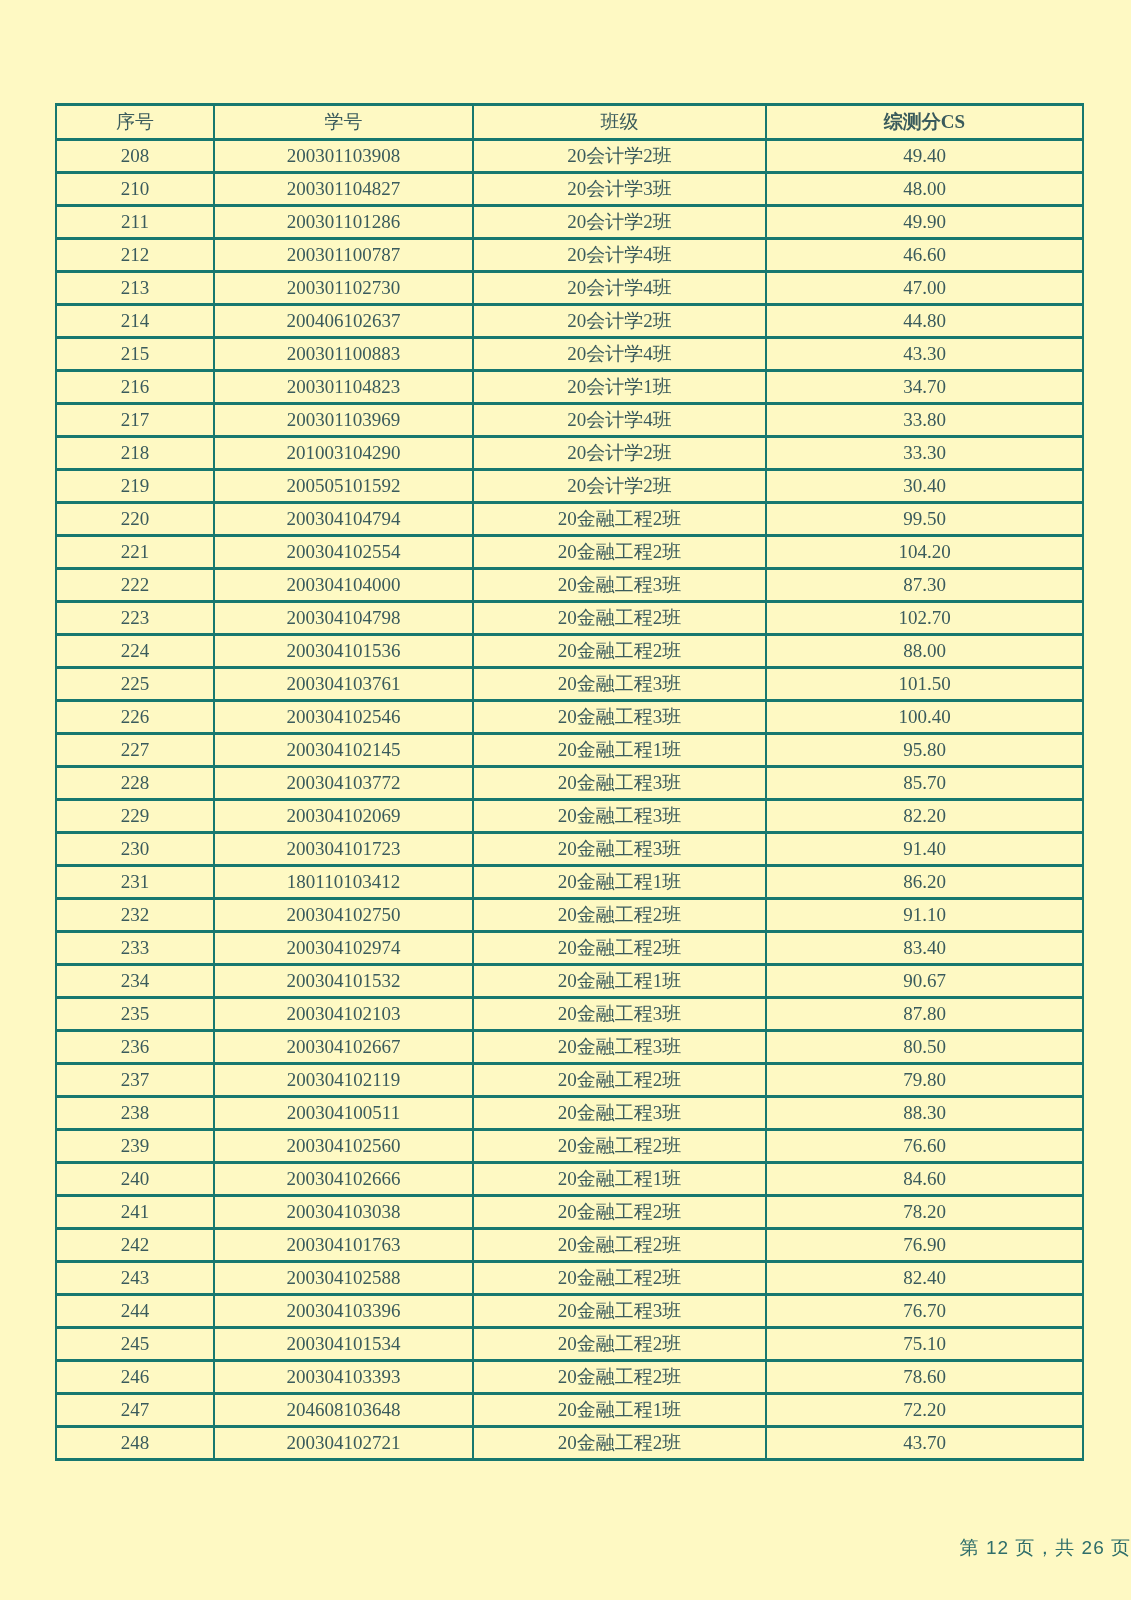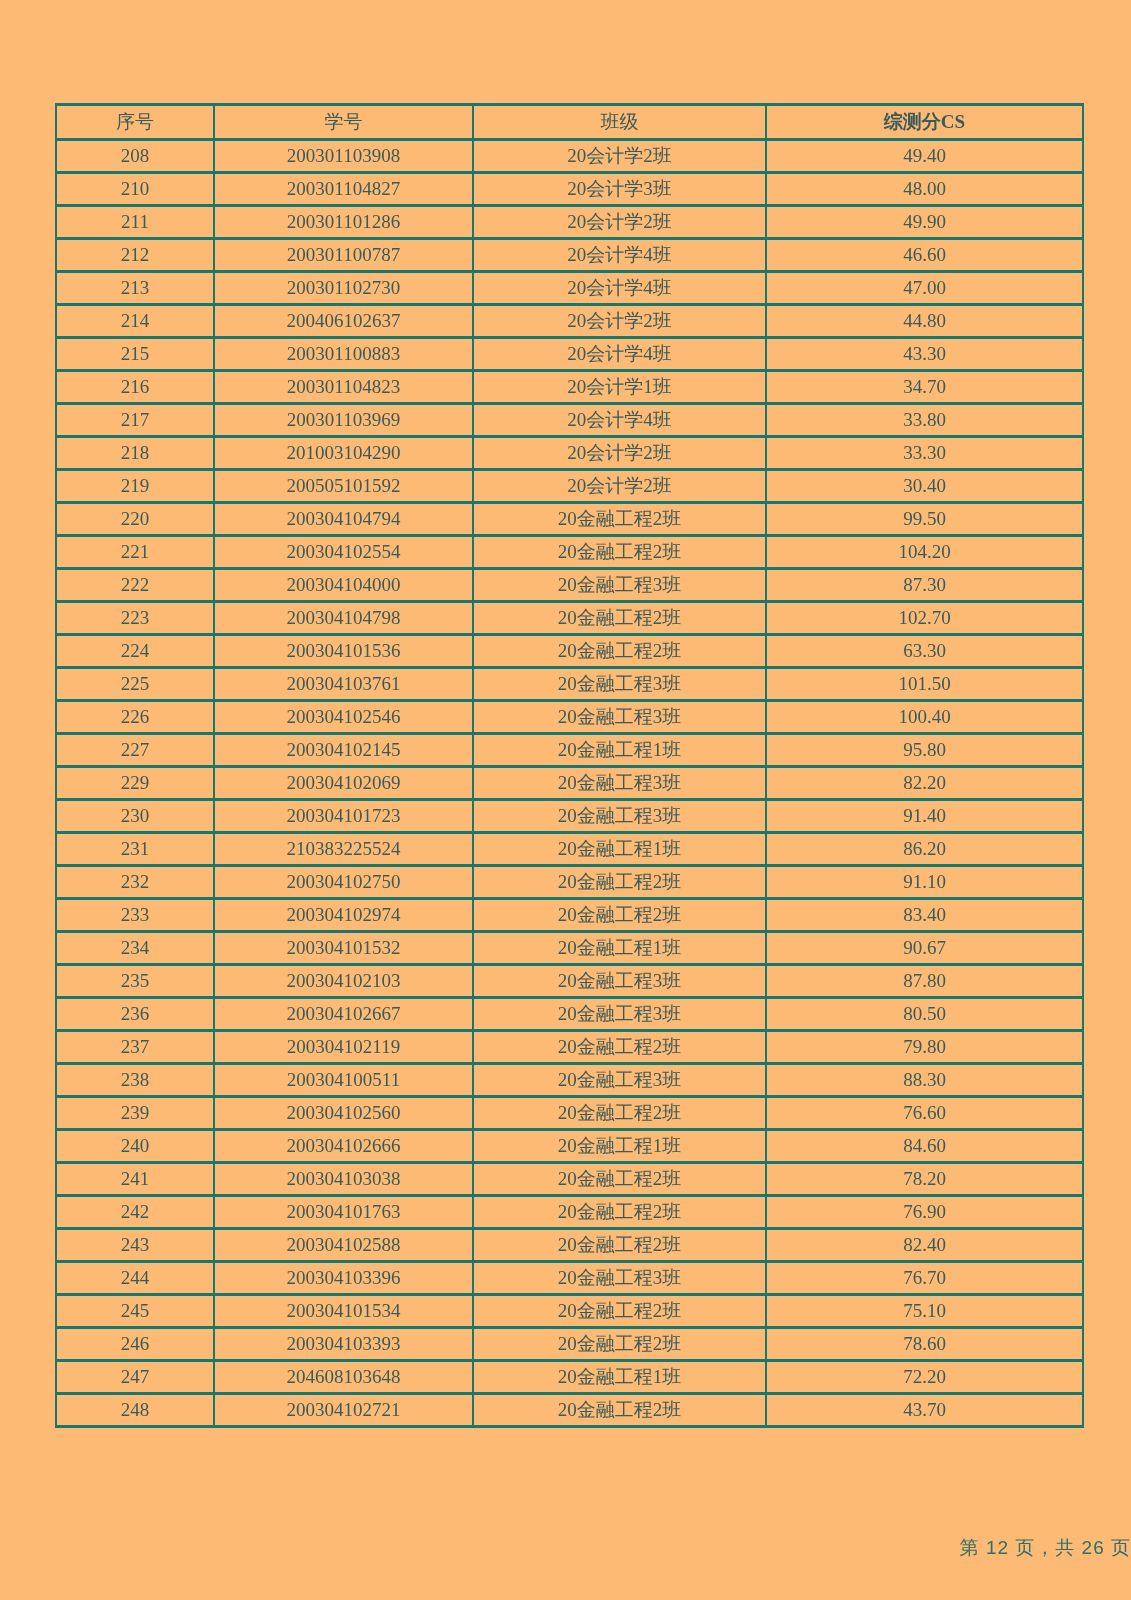--- a/index.html
+++ b/index.html
@@ -3,21 +3,21 @@
 <meta charset="utf-8">
 <style>
   html, body {
     margin: 0;
     padding: 0;
   }
   .page {
     position: relative;
     width: 1131px;
     height: 1600px;
-    background: #fdba74;
+    background: #fef9c3;
     overflow: hidden;
     font-family: "Liberation Serif", "DejaVu Serif", serif;
   }
   table.score-table {
     position: absolute;
     left: 55px;
     top: 103px;
     width: 1019px;
     border-collapse: collapse;
     table-layout: fixed;
@@ -164,55 +164,61 @@
         <tr>
           <td>223</td>
           <td>200304104798</td>
           <td>20金融工程2班</td>
           <td>102.70</td>
         </tr>
         <tr>
           <td>224</td>
           <td>200304101536</td>
           <td>20金融工程2班</td>
-          <td>63.30</td>
+          <td>88.00</td>
         </tr>
         <tr>
           <td>225</td>
           <td>200304103761</td>
           <td>20金融工程3班</td>
           <td>101.50</td>
         </tr>
         <tr>
           <td>226</td>
           <td>200304102546</td>
           <td>20金融工程3班</td>
           <td>100.40</td>
         </tr>
         <tr>
           <td>227</td>
           <td>200304102145</td>
           <td>20金融工程1班</td>
           <td>95.80</td>
         </tr>
         <tr>
+          <td>228</td>
+          <td>200304103772</td>
+          <td>20金融工程3班</td>
+          <td>85.70</td>
+        </tr>
+        <tr>
           <td>229</td>
           <td>200304102069</td>
           <td>20金融工程3班</td>
           <td>82.20</td>
         </tr>
         <tr>
           <td>230</td>
           <td>200304101723</td>
           <td>20金融工程3班</td>
           <td>91.40</td>
         </tr>
         <tr>
           <td>231</td>
-          <td>210383225524</td>
+          <td>180110103412</td>
           <td>20金融工程1班</td>
           <td>86.20</td>
         </tr>
         <tr>
           <td>232</td>
           <td>200304102750</td>
           <td>20金融工程2班</td>
           <td>91.10</td>
         </tr>
         <tr>

